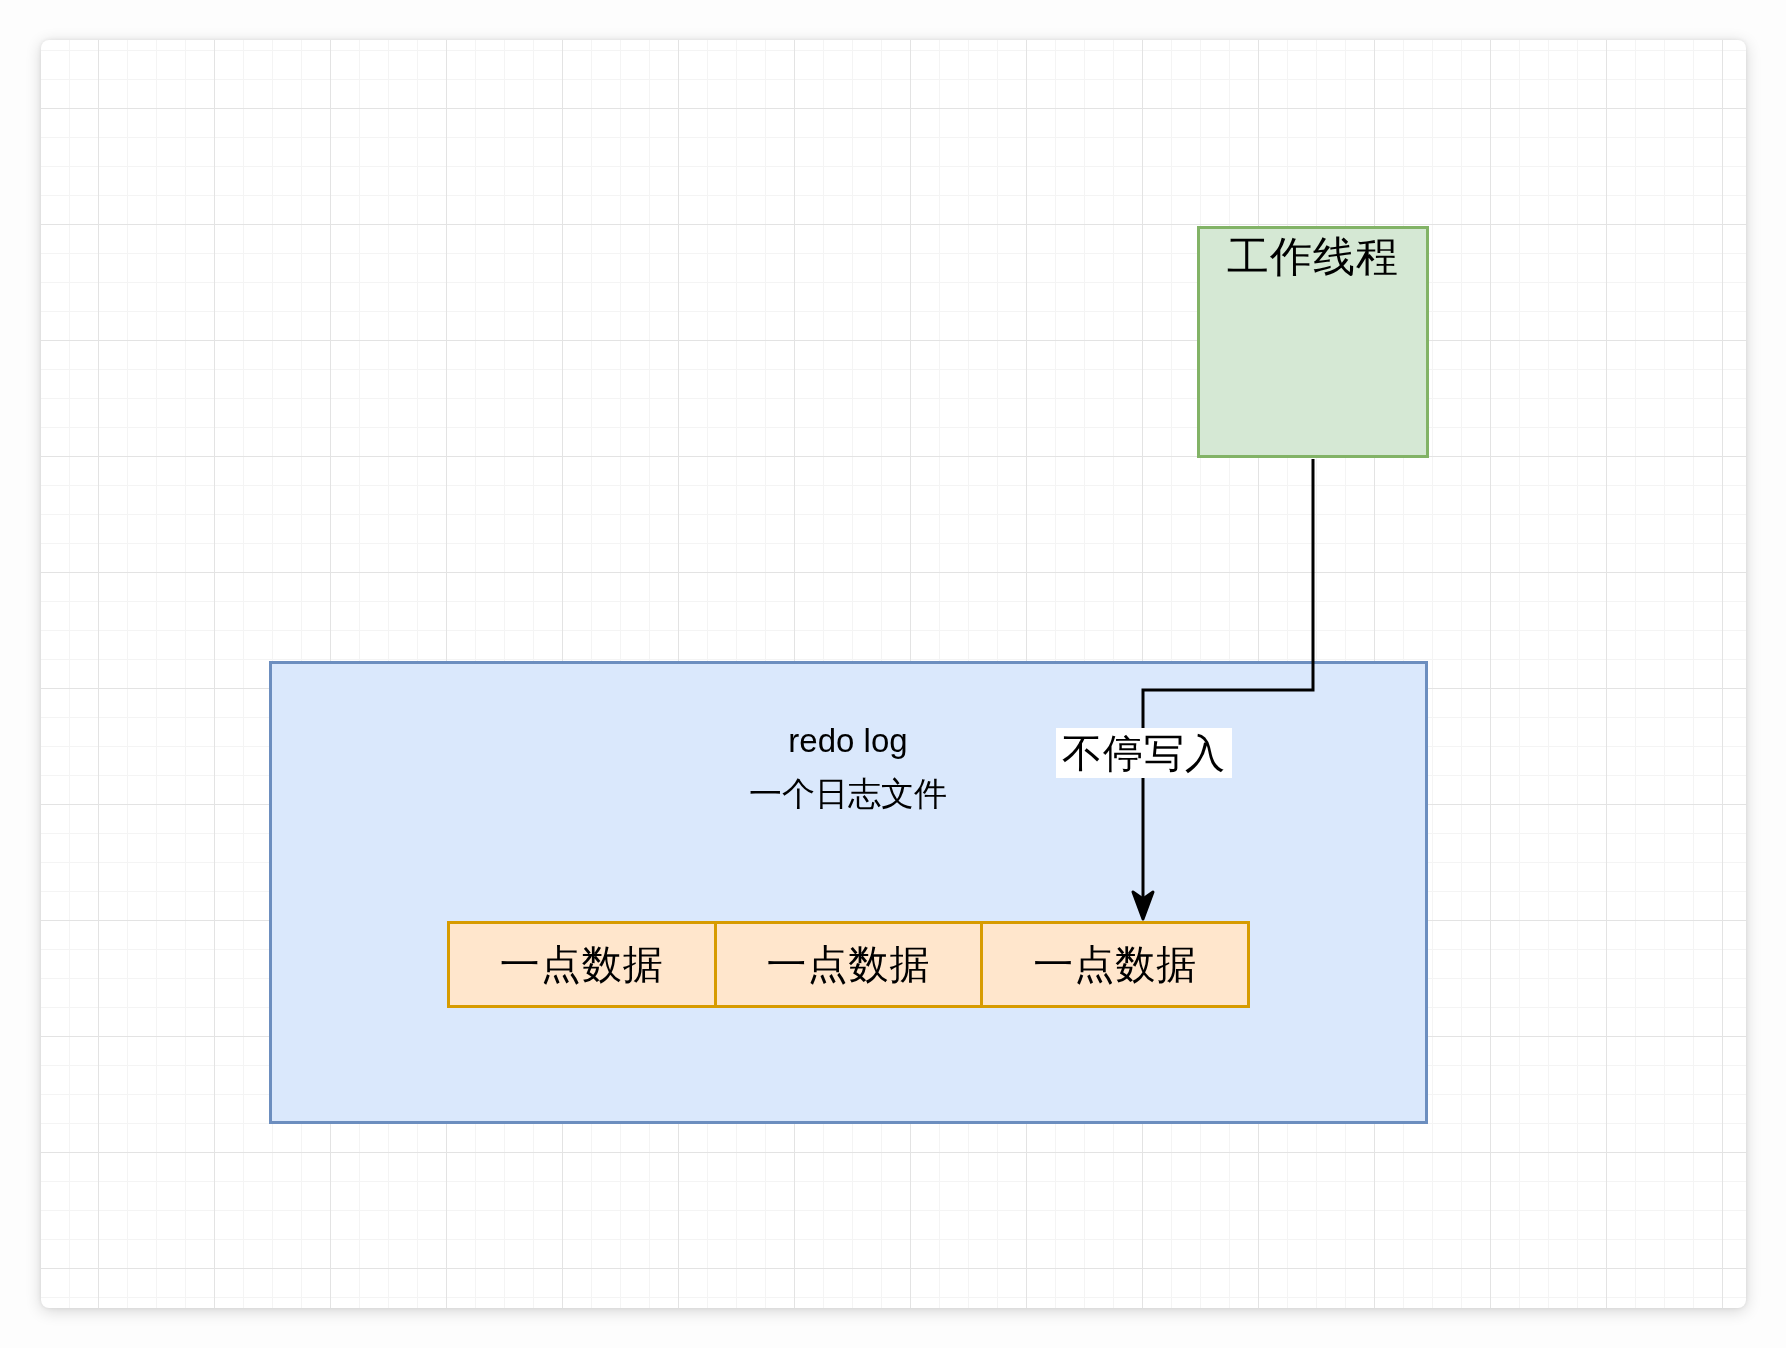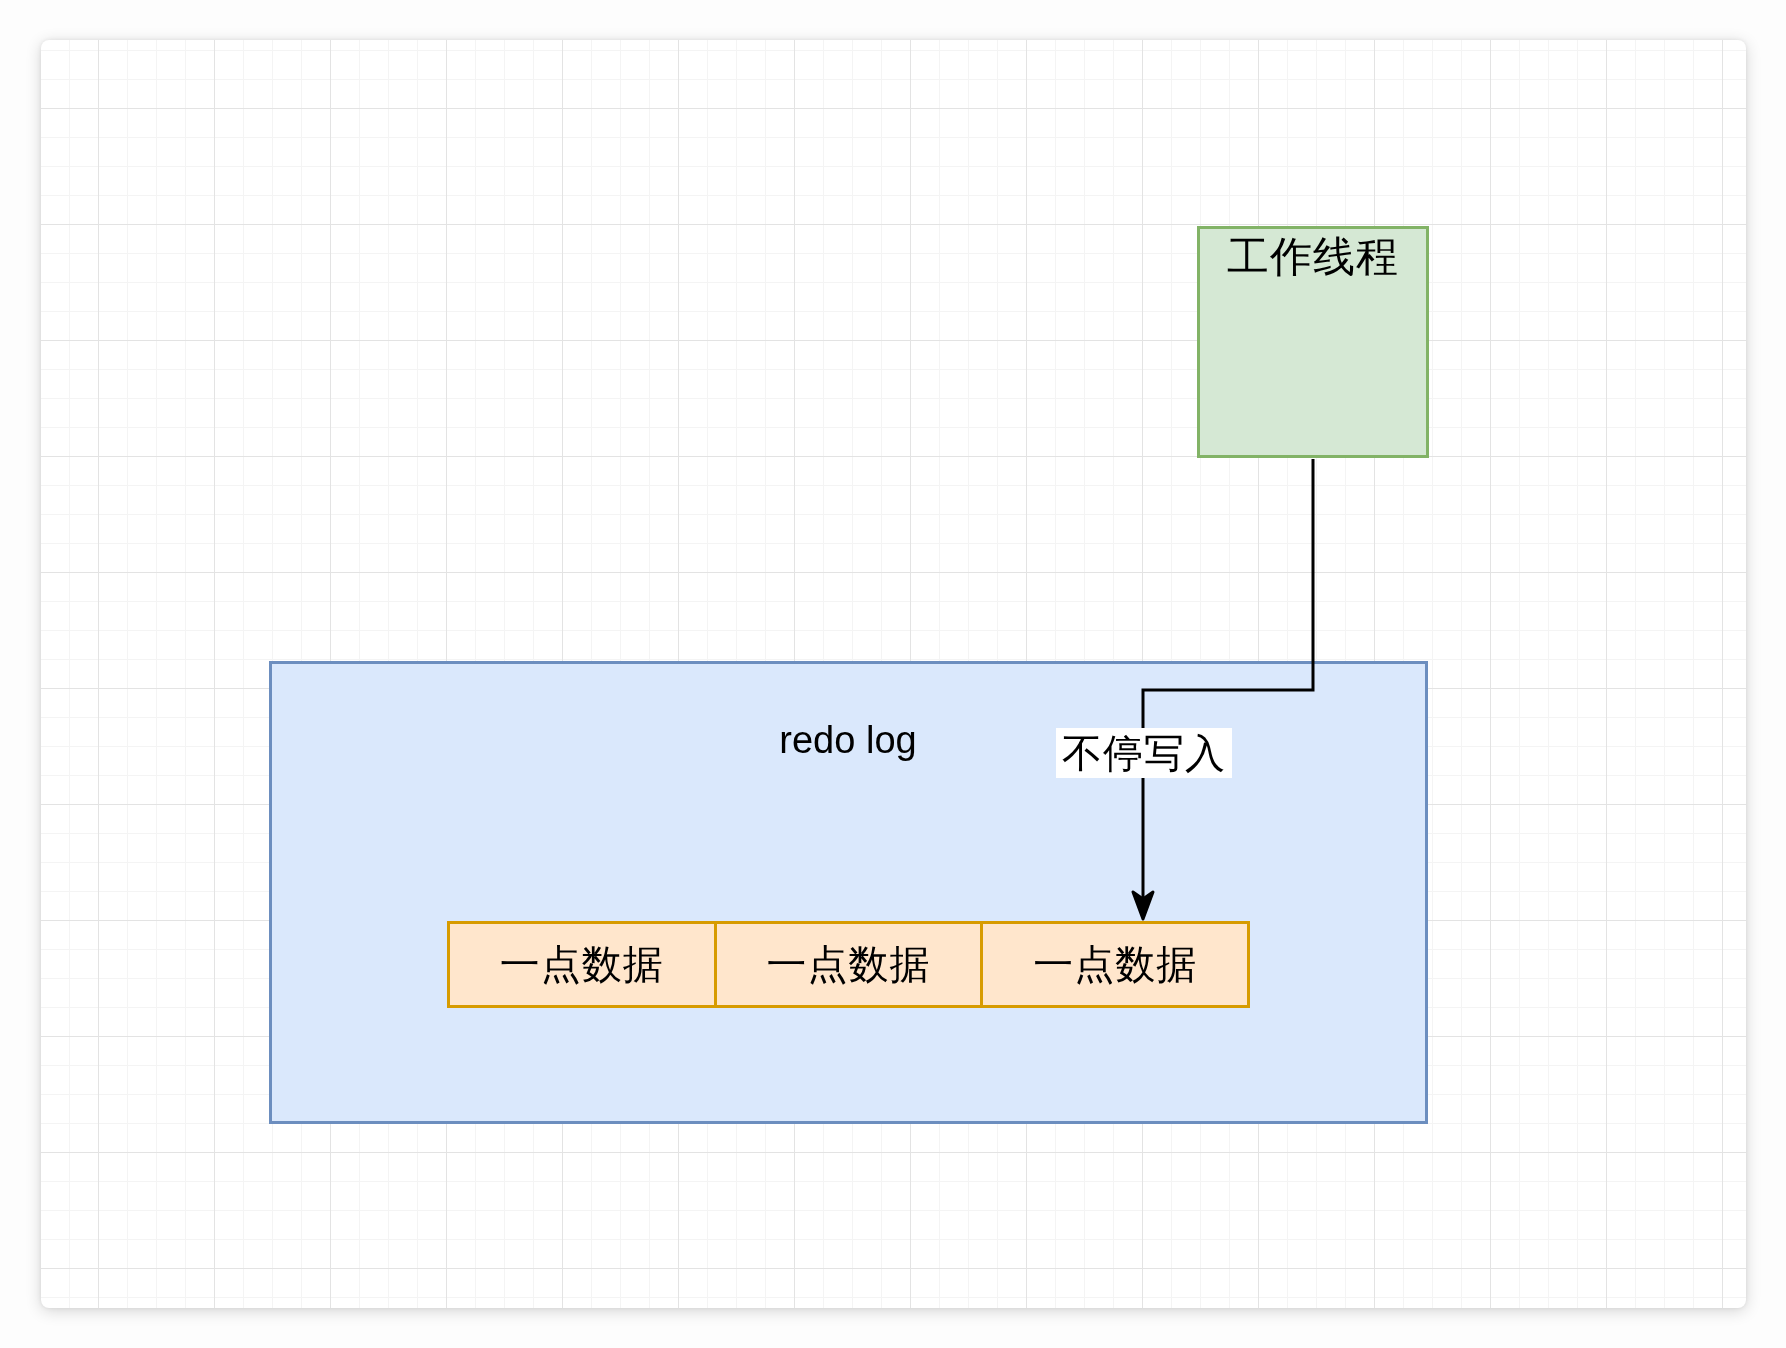--- a/index.html
+++ b/index.html
@@ -27,21 +27,21 @@
   .worker-box{
     left:1197px;top:226px;width:232px;height:232px;
     border:3px solid;font-size:42px;letter-spacing:1px;z-index:3;
   }
   .log-box{
     left:269px;top:661px;width:1159px;height:463px;
     border:3px solid;z-index:1;
   }
   .log-title{
     position:absolute;left:598px;top:714px;width:500px;
-    text-align:center;font-size:38px;line-height:53px;z-index:2;
+    text-align:center;font-size:33px;line-height:53px;z-index:2;
   }
   .cell-row{
     position:absolute;left:447px;top:921px;width:803px;height:87px;
     display:flex;border:3px solid;z-index:2;
   }
   .cell{
     flex:1;display:flex;align-items:center;justify-content:center;
     font-size:40px;letter-spacing:1px;
   }
   .cell + .cell{border-left:3px solid;border-left-color:inherit;}
@@ -58,20 +58,21 @@
 <body>
 
 <div class="page">
 
   <div class="canvas"></div>
 
   <div class="shape log-box" style="background-color: rgb(218, 232, 252); border-color: rgb(108, 142, 191);"></div>
 
   <div class="log-title">
     <div>redo log</div>
+    <div>一个日志文件</div>
   </div>
 
   <div class="cell-row" style="border-color: rgb(215, 155, 0);">
     <div class="cell" style="background-color: rgb(255, 230, 204); border-left-color: rgb(215, 155, 0);">
       <span>一点数据</span>
     </div>
     <div class="cell" style="background-color: rgb(255, 230, 204); border-left-color: rgb(215, 155, 0);">
       <span>一点数据</span>
     </div>
     <div class="cell" style="background-color: rgb(255, 230, 204); border-left-color: rgb(215, 155, 0);">

